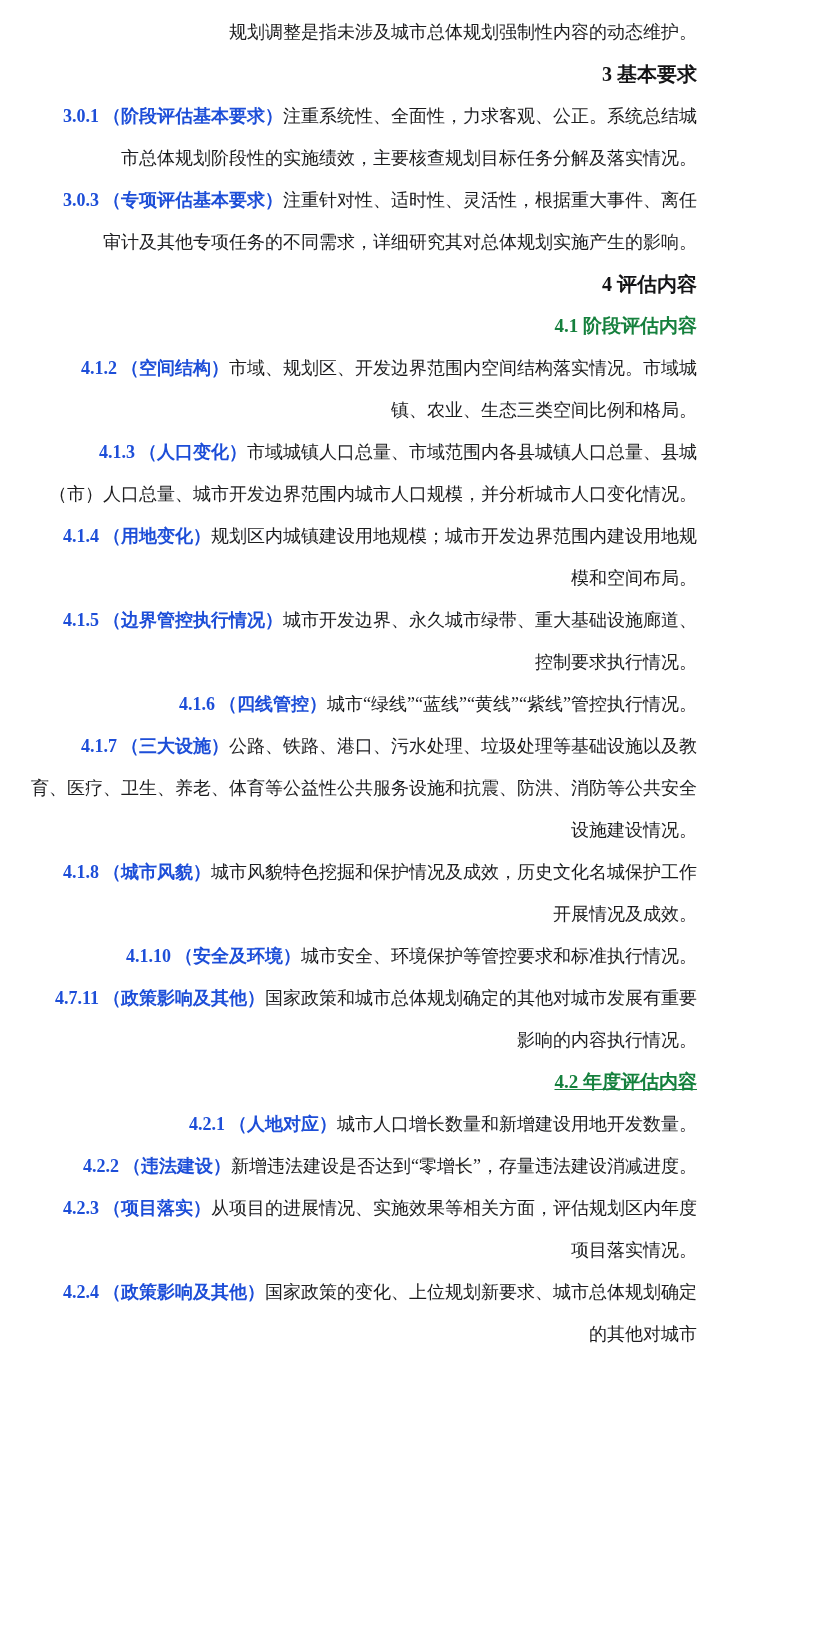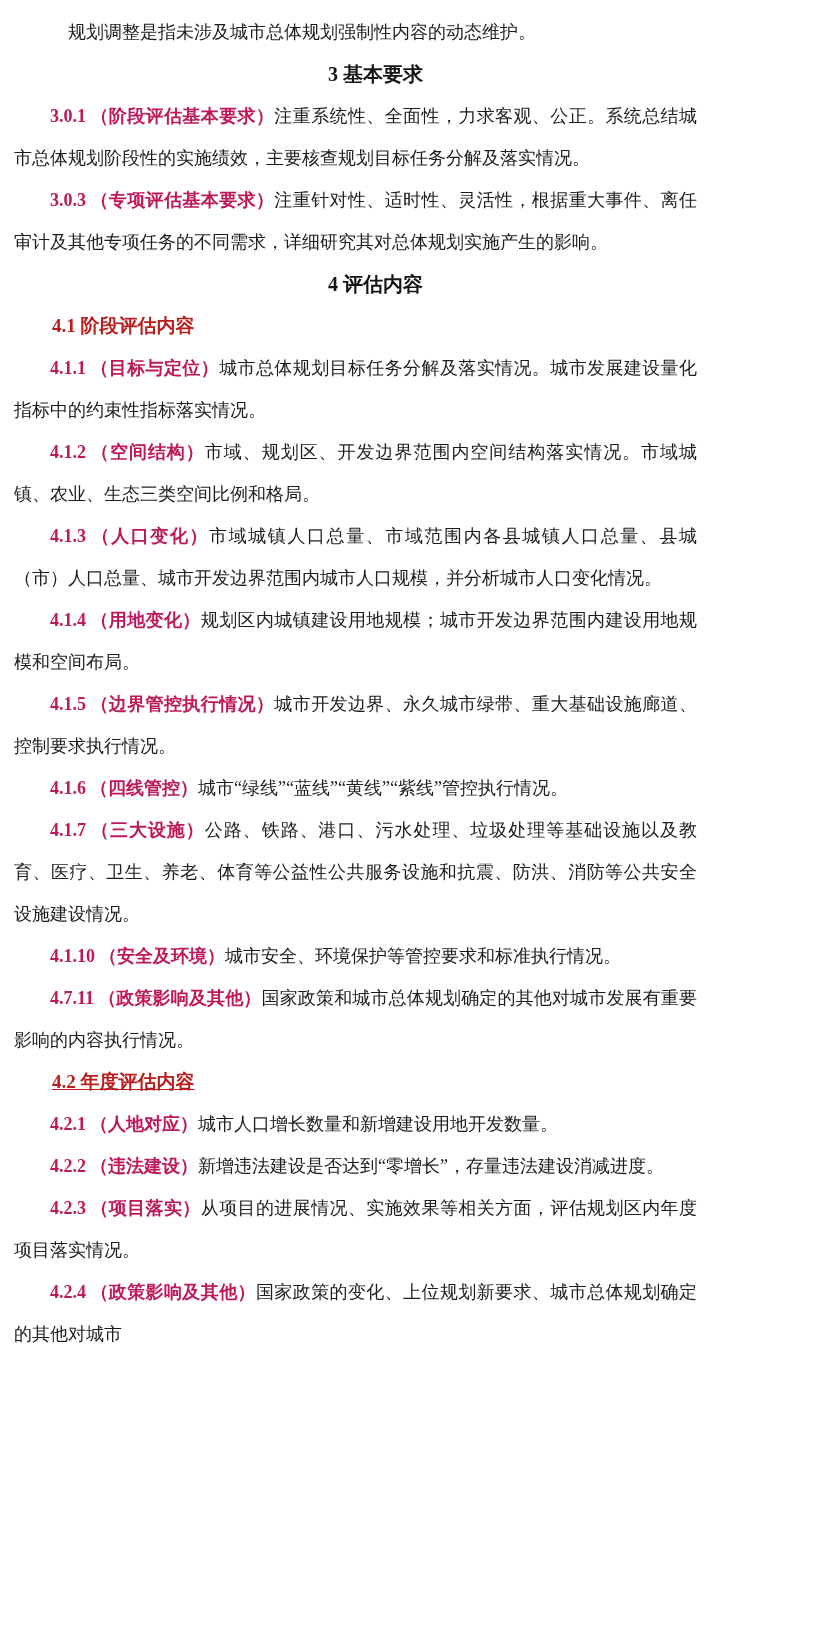--- a/index.html
+++ b/index.html
@@ -17,27 +17,28 @@
     padding: 11px 12px 20px 14px;
     font-family: "Liberation Serif", "DejaVu Serif", serif;
     font-size: 18px;
     line-height: 42px;
     color: #1c1c1e;
     text-align: justify;
   }
   .page p {
     margin: 0;
     text-indent: 2em;
+    text-align: right;
   }
   p.intro {
     text-indent: 3em;
   }
   .b {
     font-weight: bold;
-    color: #be185d;
+    color: #1d4ed8;
   }
   .num {
     margin-right: 4px;
   }
   .h-center {
     margin: 0;
     text-align: center;
     text-indent: 0;
     font-weight: bold;
     font-size: 20px;
@@ -46,21 +47,21 @@
   }
   .mh3 { margin: 15px 0 27px 0; }
   .mh4 { margin: 2px 0 24px 0; }
   .h-sub {
     margin: 0;
     text-align: left;
     text-indent: 0;
     font-weight: bold;
     font-size: 19px;
     line-height: 42px;
-    color: #b91c1c;
+    color: #15803d;
   }
   .ms41 { margin: 0 0 17px 0; }
   .ms42 { margin: 18px 0 14px 0; text-decoration: underline; }
 </style>
 </head>
 <body>
 
 <div class="page">
 
   <p class="intro"><span>规划调整是指未涉及城市总体规划强制性内容的动态维护。</span></p>
@@ -69,34 +70,34 @@
 
   <p class="clause"><span class="b num">3.0.1</span><span class="b">（阶段评估基本要求）</span><span>注重系统性、全面性，力求客观、公正。系统总结城市总体规划阶段性的实施绩效，主要核查规划目标任务分解及落实情况。</span></p>
 
 
   <p class="clause"><span class="b num">3.0.3</span><span class="b">（专项评估基本要求）</span><span>注重针对性、适时性、灵活性，根据重大事件、离任审计及其他专项任务的不同需求，详细研究其对总体规划实施产生的影响。</span></p>
 
   <p class="h-center mh4">4 评估内容</p>
 
   <p class="h-sub ms41">4.1 阶段评估内容</p>
 
-  <p class="clause"><span class="b num">4.1.1</span><span class="b">（目标与定位）</span><span>城市总体规划目标任务分解及落实情况。城市发展建设量化指标中的约束性指标落实情况。</span></p>
 
   <p class="clause"><span class="b num">4.1.2</span><span class="b">（空间结构）</span><span>市域、规划区、开发边界范围内空间结构落实情况。市域城镇、农业、生态三类空间比例和格局。</span></p>
 
   <p class="clause"><span class="b num">4.1.3</span><span class="b">（人口变化）</span><span>市域城镇人口总量、市域范围内各县城镇人口总量、县城（市）人口总量、城市开发边界范围内城市人口规模，并分析城市人口变化情况。</span></p>
 
   <p class="clause"><span class="b num">4.1.4</span><span class="b">（用地变化）</span><span>规划区内城镇建设用地规模；城市开发边界范围内建设用地规模和空间布局。</span></p>
 
   <p class="clause"><span class="b num">4.1.5</span><span class="b">（边界管控执行情况）</span><span>城市开发边界、永久城市绿带、重大基础设施廊道、控制要求执行情况。</span></p>
 
   <p class="clause"><span class="b num">4.1.6</span><span class="b">（四线管控）</span><span>城市“绿线”“蓝线”“黄线”“紫线”管控执行情况。</span></p>
 
   <p class="clause"><span class="b num">4.1.7</span><span class="b">（三大设施）</span><span>公路、铁路、港口、污水处理、垃圾处理等基础设施以及教育、医疗、卫生、养老、体育等公益性公共服务设施和抗震、防洪、消防等公共安全设施建设情况。</span></p>
 
+  <p class="clause"><span class="b num">4.1.8</span><span class="b">（城市风貌）</span><span>城市风貌特色挖掘和保护情况及成效，历史文化名城保护工作开展情况及成效。</span></p>
 
 
   <p class="clause"><span class="b num">4.1.10</span><span class="b">（安全及环境）</span><span>城市安全、环境保护等管控要求和标准执行情况。</span></p>
 
   <p class="clause"><span class="b num">4.7.11</span><span class="b">（政策影响及其他）</span><span>国家政策和城市总体规划确定的其他对城市发展有重要影响的内容执行情况。</span></p>
 
   <p class="h-sub ms42">4.2 年度评估内容</p>
 
   <p class="clause"><span class="b num">4.2.1</span><span class="b">（人地对应）</span><span>城市人口增长数量和新增建设用地开发数量。</span></p>
 

